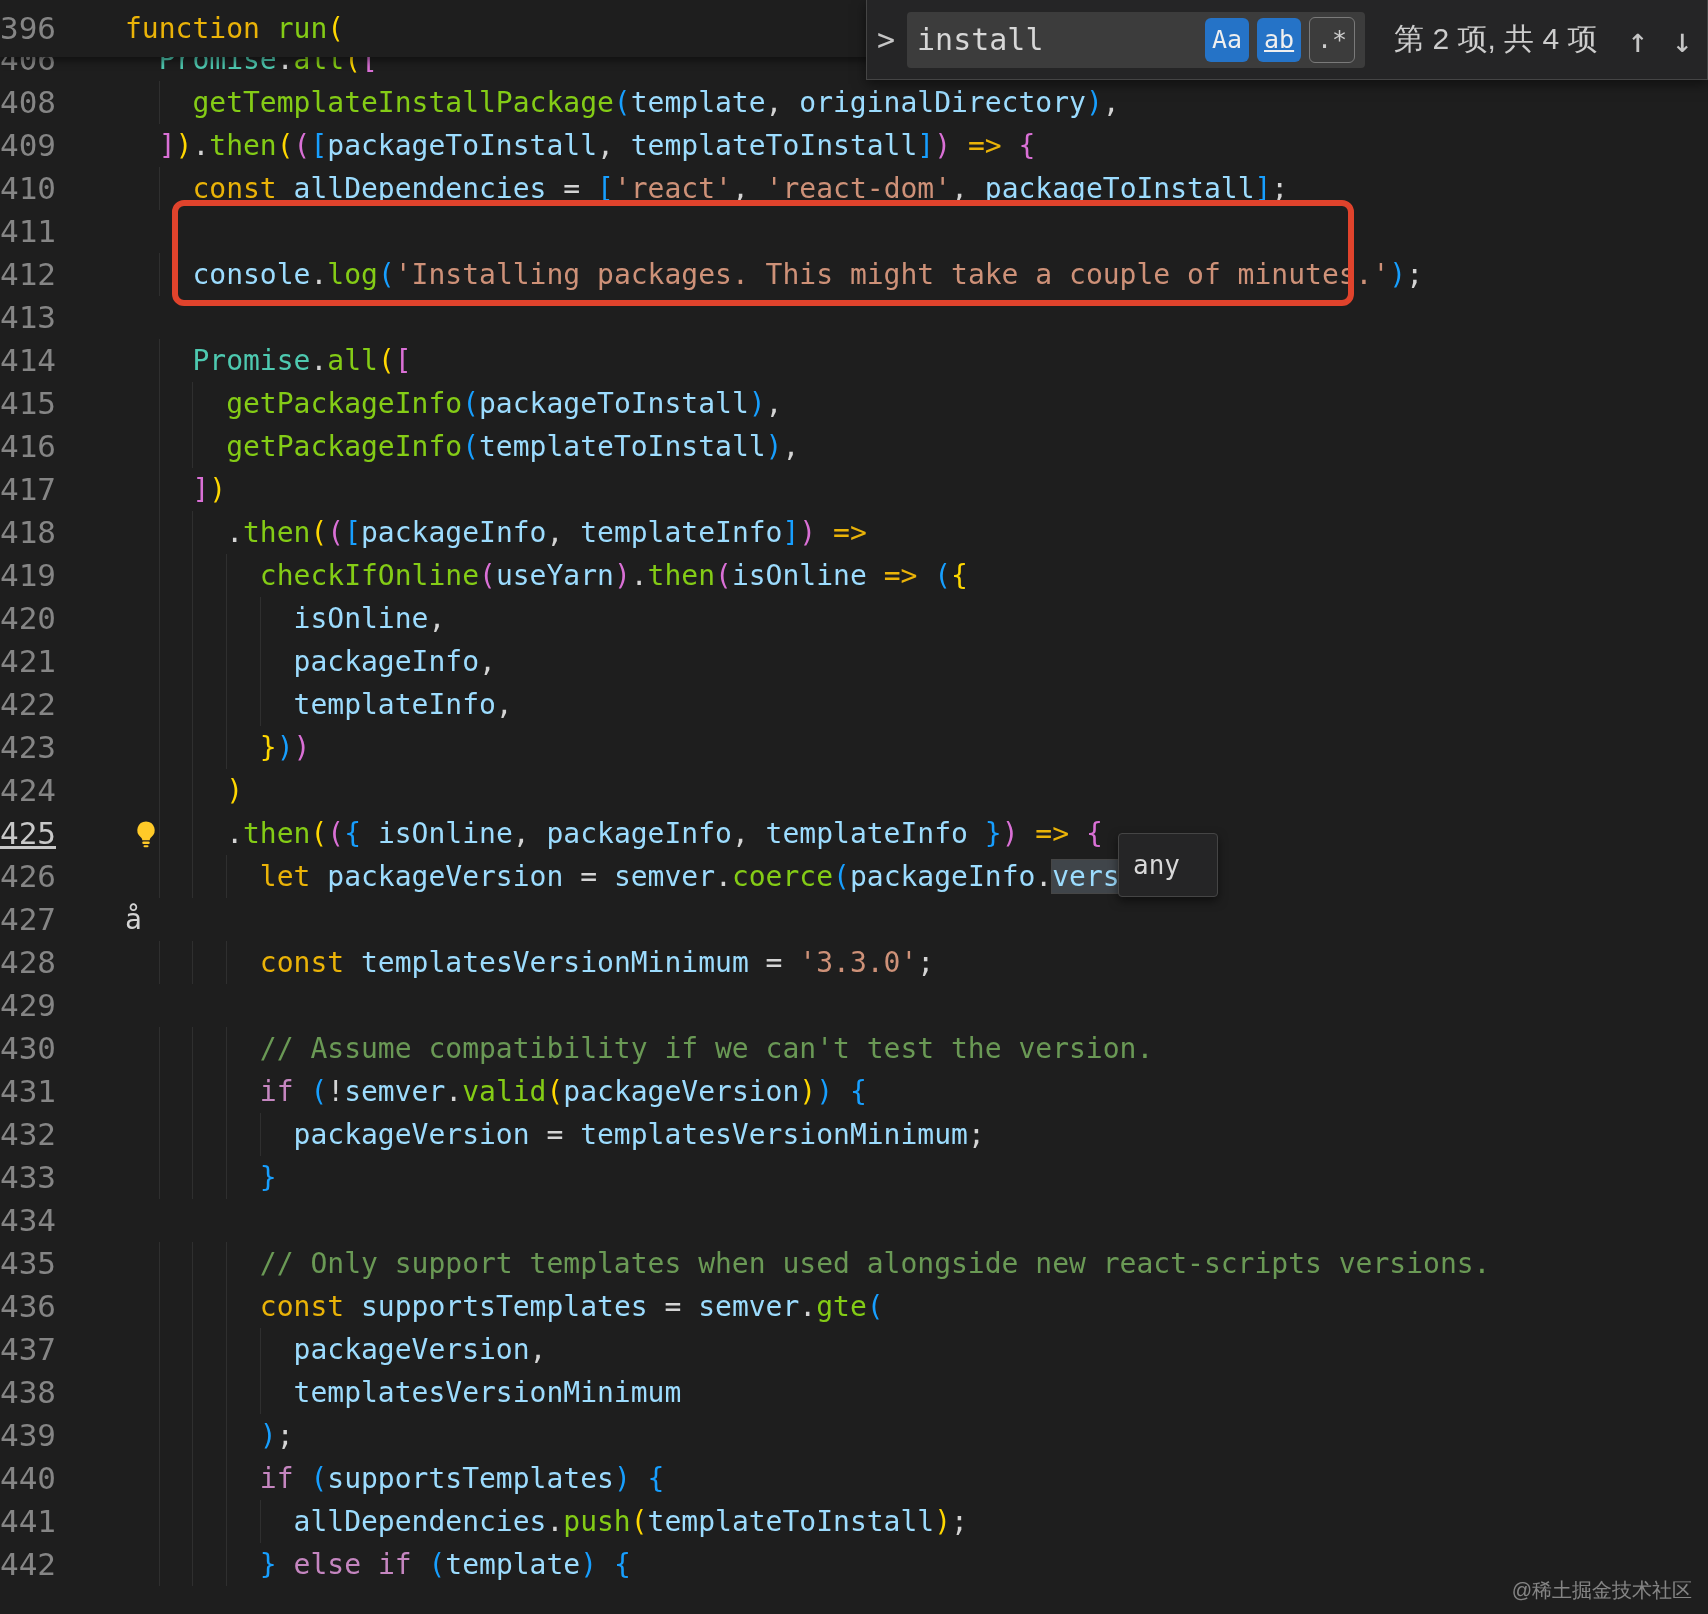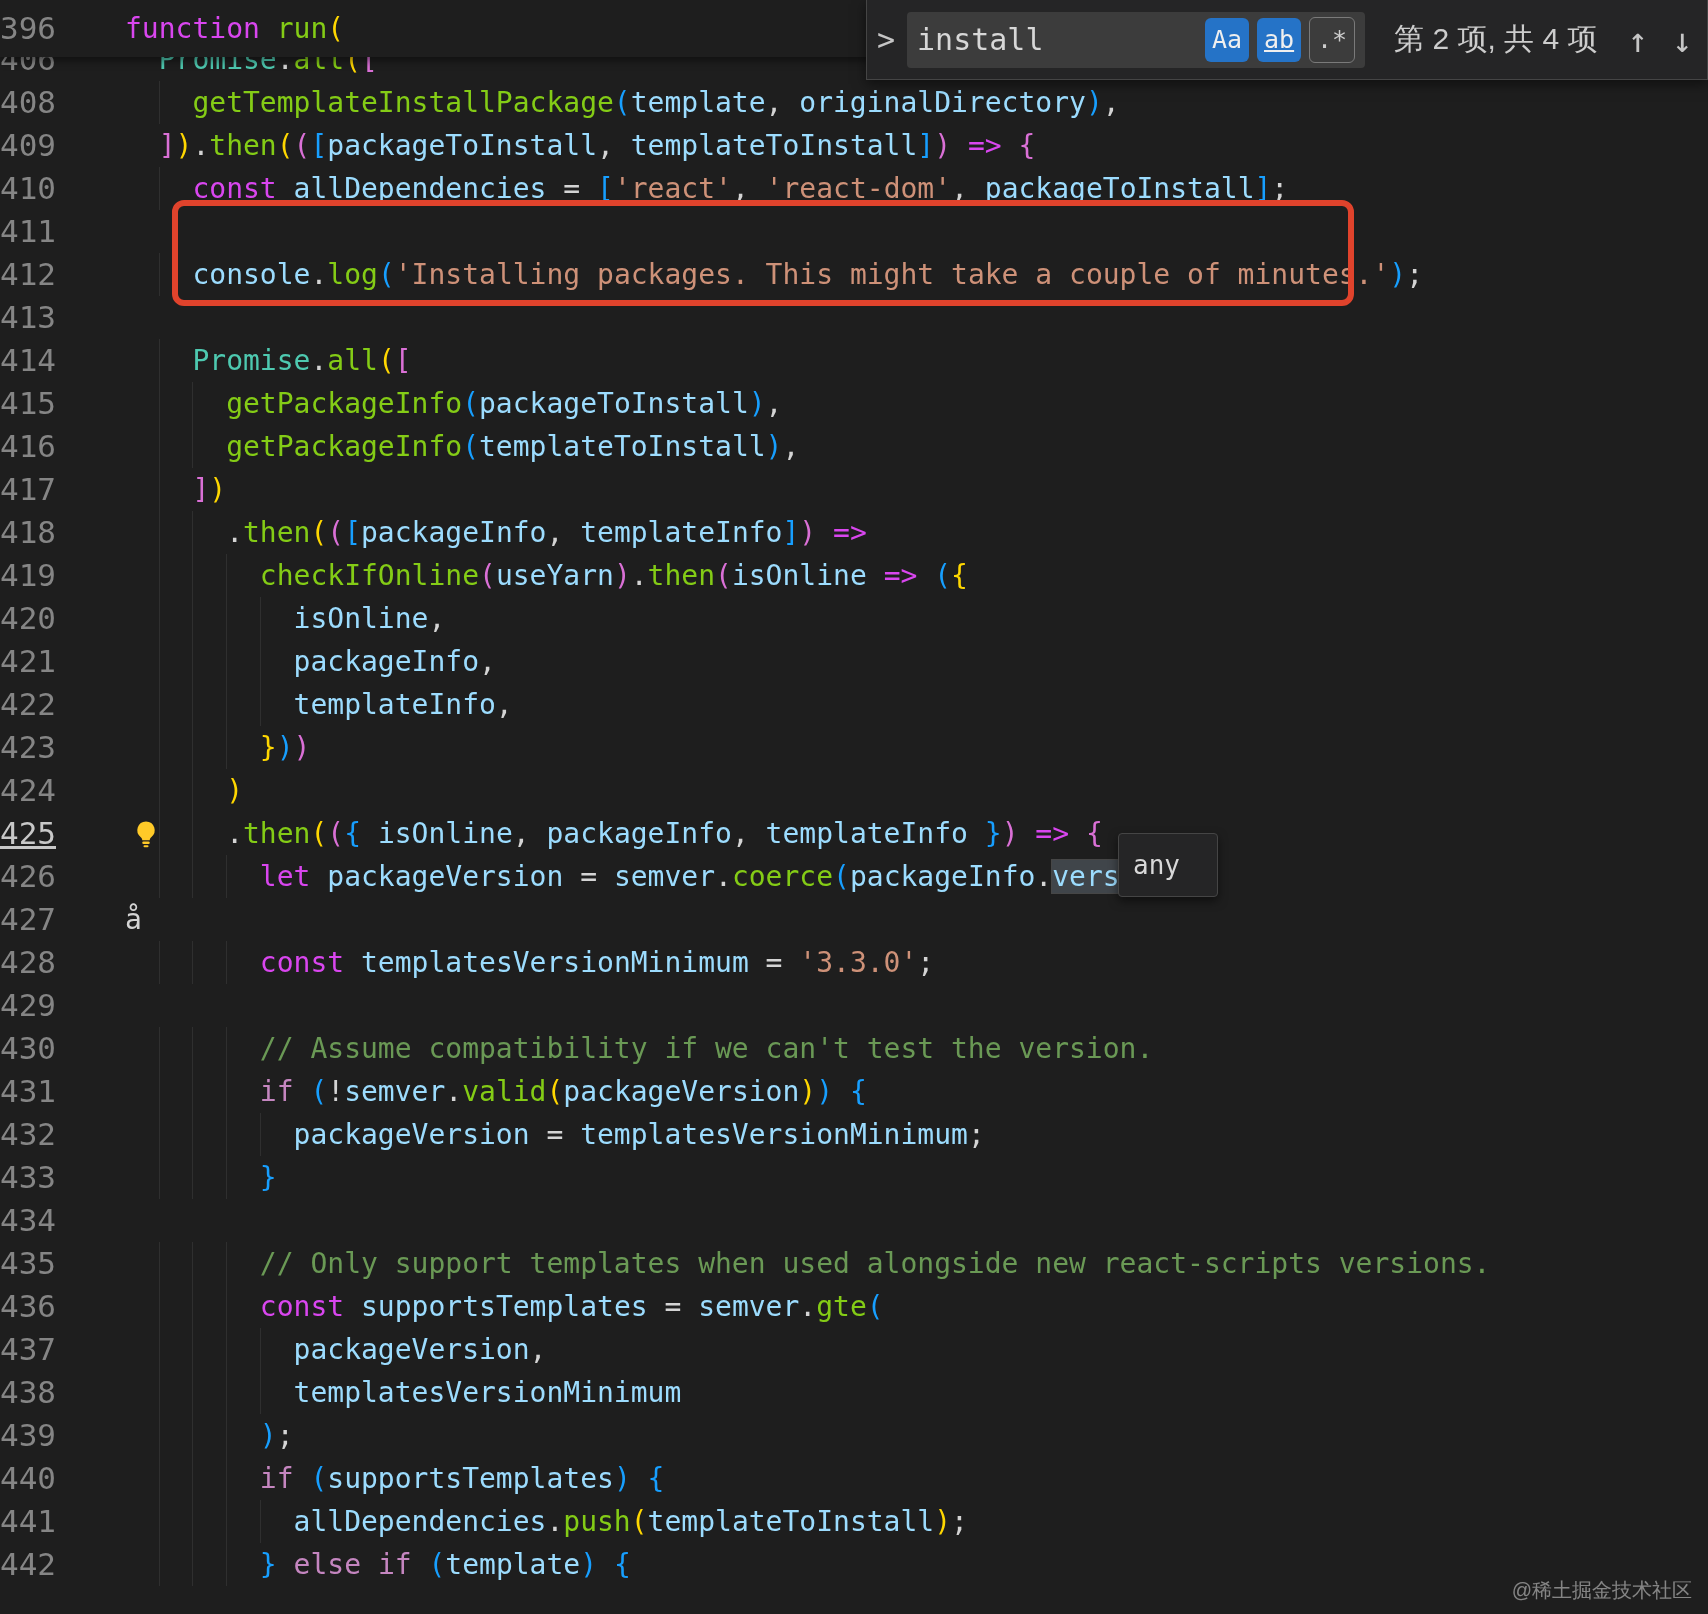--- a/index.html
+++ b/index.html
@@ -10,21 +10,21 @@
   #lines{position:absolute;top:38px;left:0;right:0;z-index:1;}
   .row{display:flex;height:43px;}
   .gutter{width:63px;flex:none;text-align:left;color:#858585;
           font-size:31px;line-height:43px;}
   .gutter.active{color:#c8c8c8;text-decoration:underline;}
   .code{position:relative;margin-left:62px;flex:1;font-size:28px;
         line-height:43px;white-space:pre;color:#d4d4d4;}
   .spacer{display:inline-block;}
   .guide{position:absolute;top:0;bottom:0;width:1px;background:rgba(255,255,255,0.08);}
 
-  .tok-kb{color:#d946ef;}   
+  .tok-kb{color:#eab308;}   
   .tok-kp{color:#c586c0;}   
   .tok-fn{color:#84cc16;}   
   .tok-v{color:#9cdcfe;}    
   .tok-cl{color:#4ec9b0;}   
   .tok-s{color:#ce9178;}    
   .tok-cm{color:#6a9955;}   
   .tok-p{color:#d4d4d4;}    
   .tok-b1{color:#ffd700;}   
   .tok-b2{color:#da70d6;}   
   .tok-b3{color:#179fff;}   

